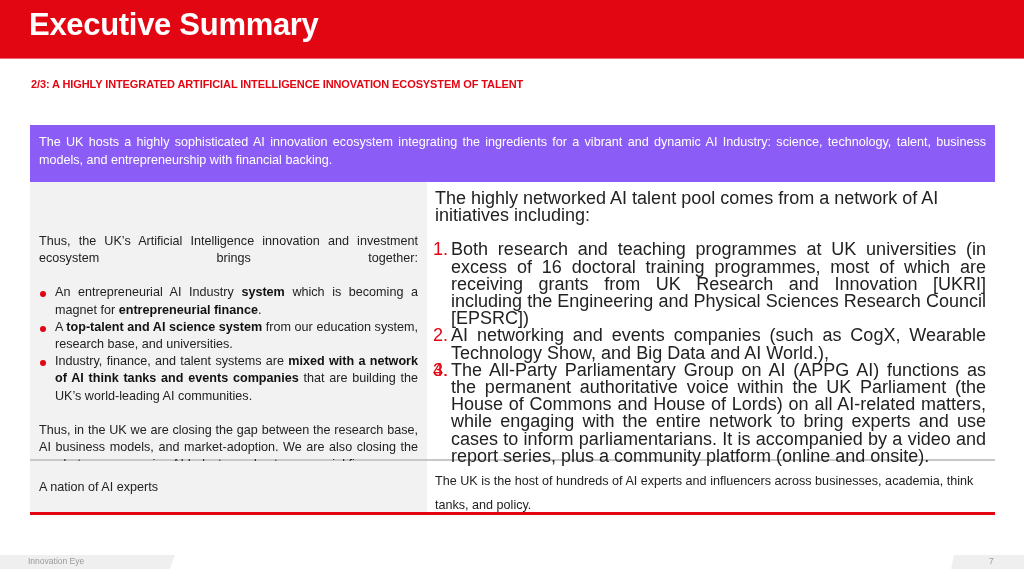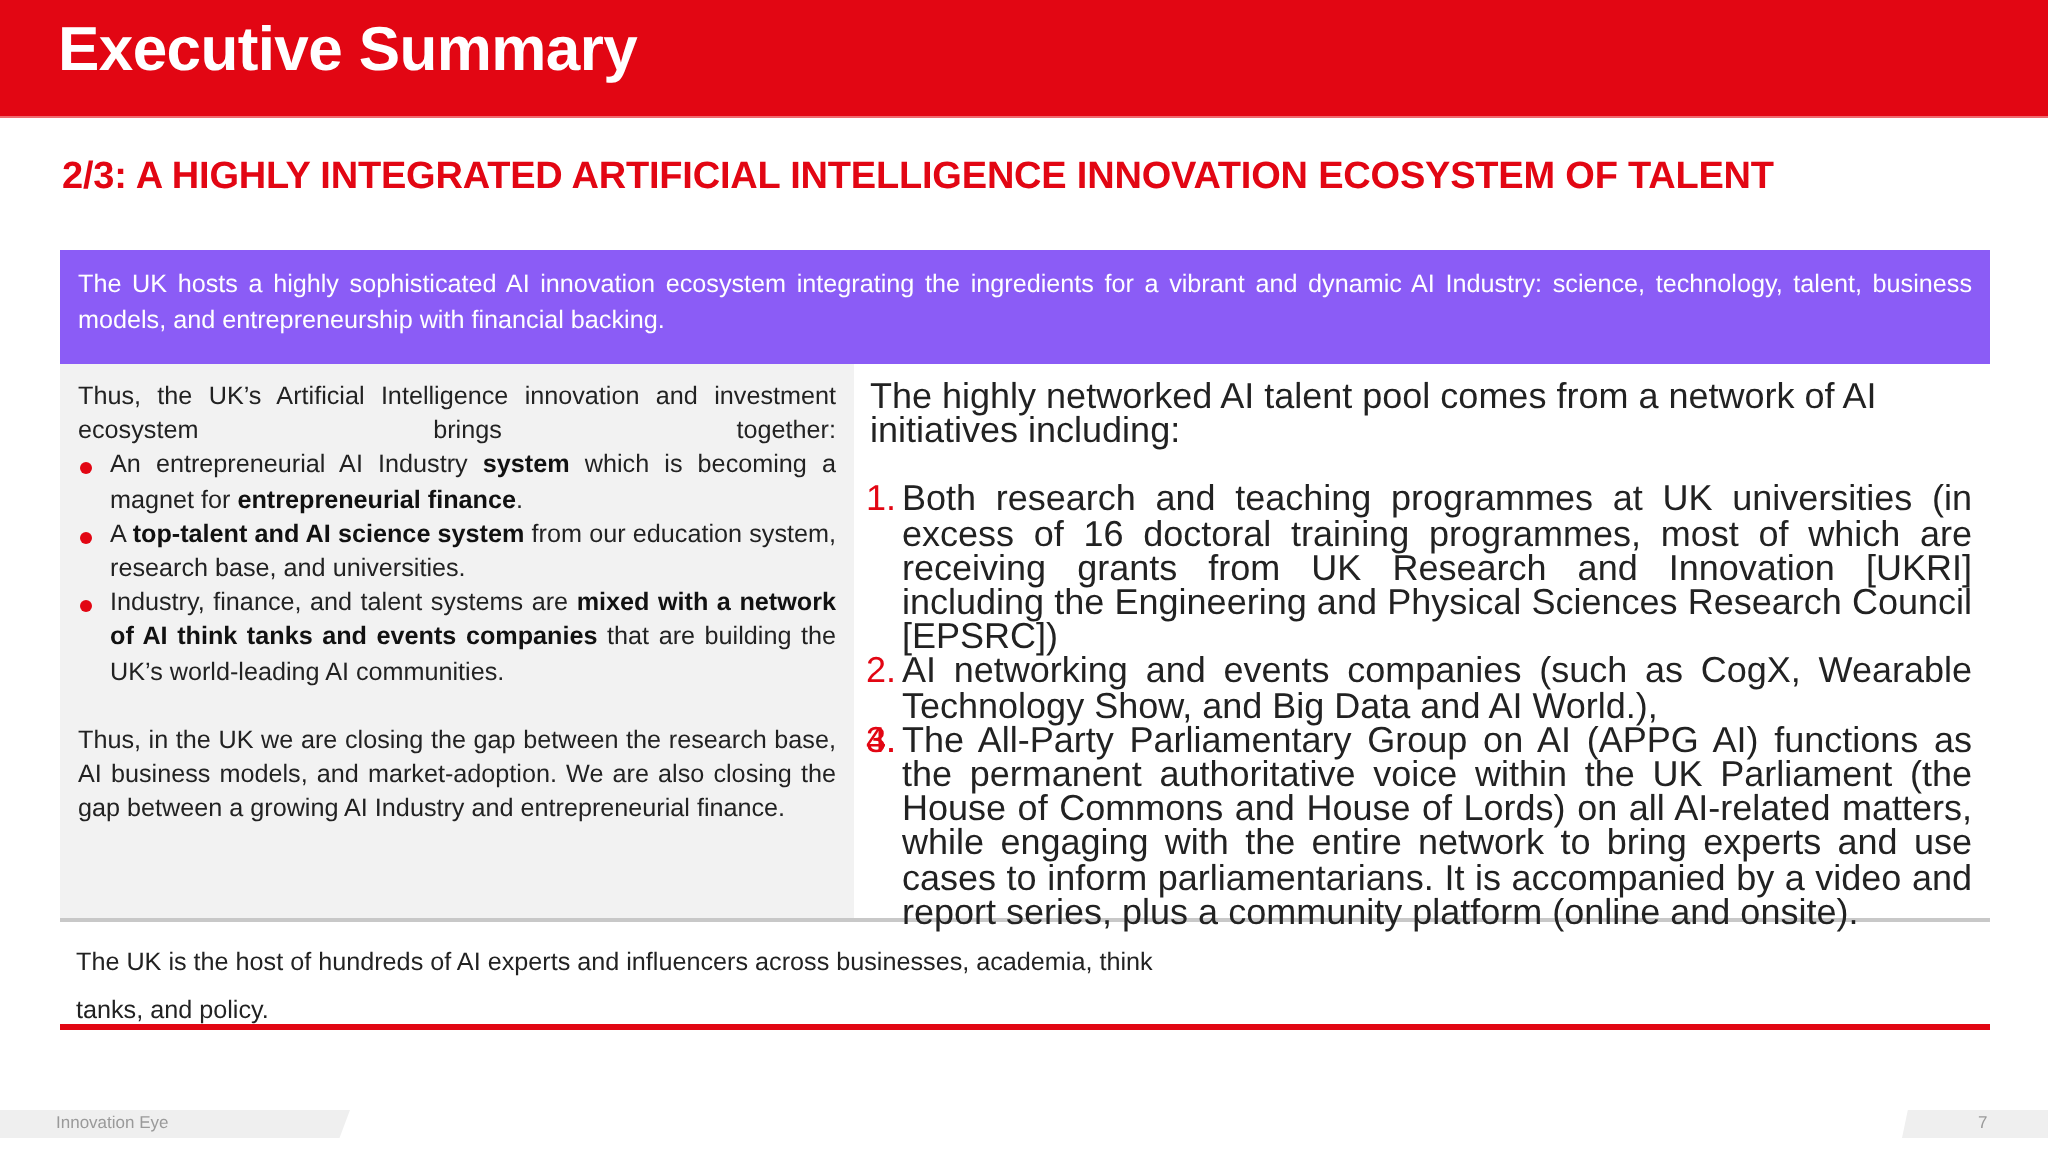--- a/index.html
+++ b/index.html
@@ -10,42 +10,42 @@
       position: absolute; left: 0; top: 0; width: 1024px; height: 59px;
       background: #e20613; border-bottom: 1px solid #ef6a70;
     }
     .title-bar .title {
       position: absolute; left: 29px; top: 7px;
       color: #ffffff; font-weight: bold; font-size: 31px; letter-spacing: -0.3px;
     }
 
     .subtitle {
       position: absolute; left: 31px; top: 78px;
-      color: #e20613; font-weight: bold; font-size: 19px; letter-spacing: -0.1px;
+      color: #e20613; font-weight: bold; font-size: 11px; letter-spacing: -0.1px;
     }
 
     .table { position: absolute; left: 30px; top: 125px; width: 965px; }
     .table-header {
       background: #8b5cf6; color: #ffffff;
       font-size: 12.6px; line-height: 17.5px;
       padding: 9px 9px 9px 9px; height: 57px;
       text-align: justify;
     }
 
     .row { display: flex; width: 965px; }
     .row .left { width: 397px; background: #f2f2f2; }
     .row .right { width: 568px; background: #ffffff; }
 
     .row-main { height: 279px; border-bottom: 2px solid #c8c8c8; }
     .row-main .left { padding: 8px 9px 0 9px; font-size: 12.6px; line-height: 17.2px; color: #222; }
     .row-main .right { padding: 8px 9px 0 8px; font-size: 18px; line-height: 17.2px; color: #222; }
 
-    .justify { text-align: justify; text-align-last: justify; }
+    .justify { text-align: justify; text-align-last: justify; margin-top: 43px; }
 
-    .bullets { list-style: none; }
+    .bullets { list-style: none; margin-top: 17px; }
     .bullets li { position: relative; padding-left: 16px; text-align: justify; }
     .bullets li .dot {
       position: absolute; left: 1px; top: 7px; width: 6px; height: 6px;
       border-radius: 50%; background: #e20613;
     }
     .closing { margin-top: 17px; text-align: justify; }
 
     .numbered { list-style: none; margin-top: 17px; }
     .numbered li { position: relative; padding-left: 16px; text-align: justify; }
     .numbered li .num { position: absolute; left: -2px; top: 0; color: #e20613; }
@@ -117,20 +117,21 @@
         </li>
         <li>
           <span class="num">4.</span>
           <span>The All-Party Parliamentary Group on AI (APPG AI) functions as the permanent authoritative voice within the UK Parliament (the House of Commons and House of Lords) on all AI-related matters, while engaging with the entire network to bring experts and use cases to inform parliamentarians. It is accompanied by a video and report series, plus a community platform (online and onsite).</span>
         </li>
       </ol>
     </div>
   </div>
 
   <div class="row row-bottom">
+    <div class="left">A nation of AI experts</div>
     <div class="right">The UK is the host of hundreds of AI experts and influencers across businesses, academia, think tanks, and policy.</div>
   </div>
 </div>
 
 <div class="footer-left">
   <span class="label">Innovation Eye</span>
 </div>
 <div class="footer-right">
   <span class="num">7</span>
 </div>

